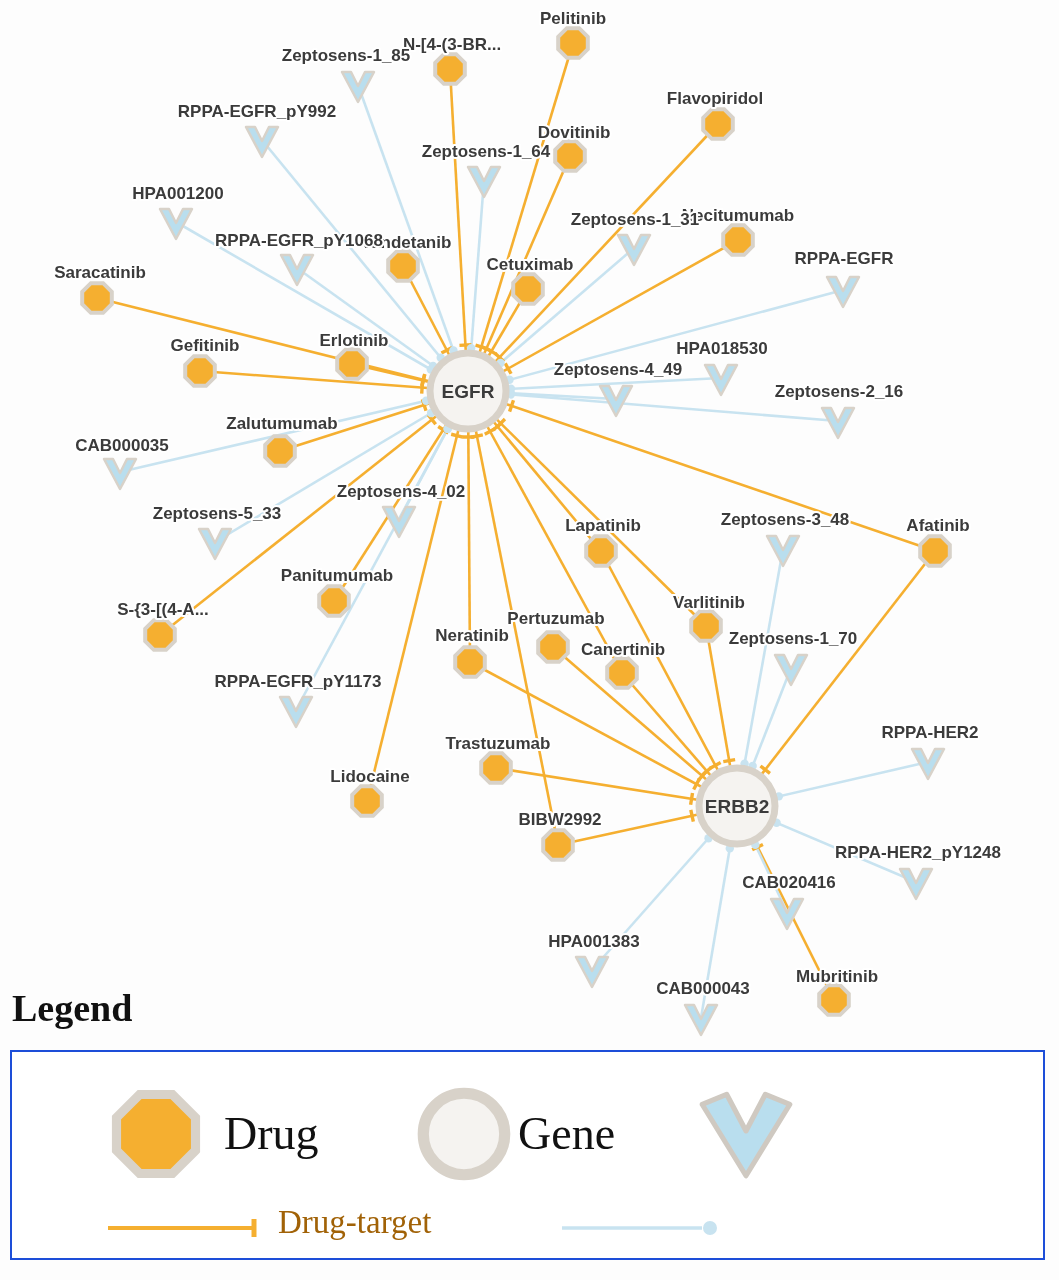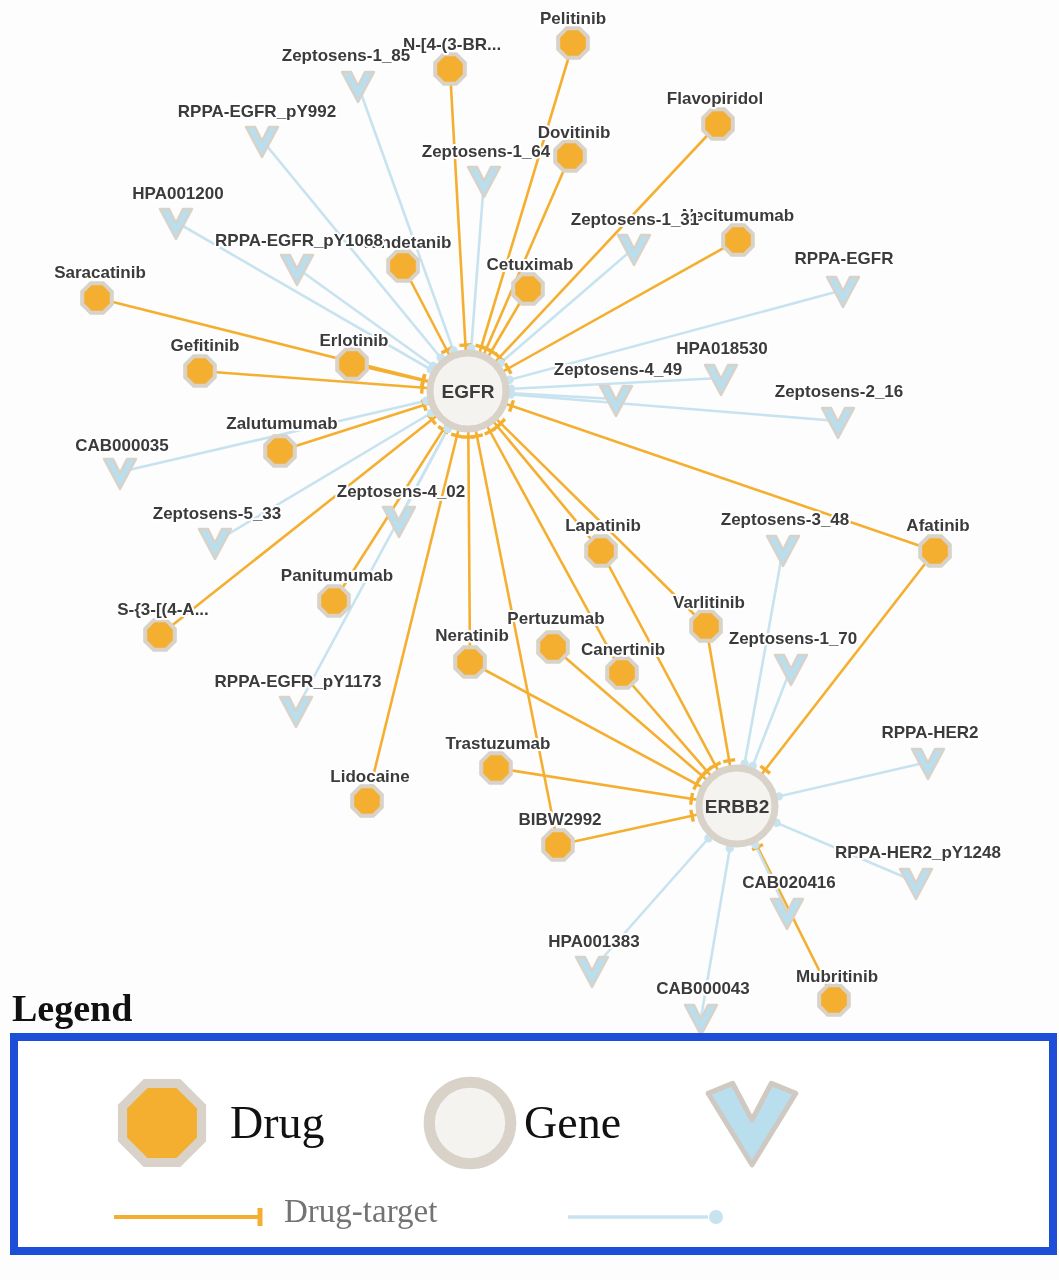--- a/index.html
+++ b/index.html
@@ -5,25 +5,25 @@
   html,body{margin:0;padding:0;background:#FDFDFD;}
   .stage{position:relative;width:1059px;height:1280px;background:#FDFDFD;overflow:hidden;
          font-family:"Liberation Sans",sans-serif;}
   #network-svg{position:absolute;left:0;top:0;}
   .node-label{font-family:"Liberation Sans",sans-serif;font-weight:bold;font-size:17px;
               fill:#3B3B3B;paint-order:stroke;stroke:#FFFFFF;stroke-width:4px;stroke-linejoin:round;}
   .gene-label{font-family:"Liberation Sans",sans-serif;font-weight:bold;font-size:19px;fill:#3B3B3B;}
   .legend{position:absolute;left:0;top:990px;width:1016px;height:290px;}
   .legend-title{position:absolute;left:12px;top:-4px;font-family:"Liberation Serif",serif;
                 font-weight:bold;font-size:38px;color:#111;}
-  .legend-box{position:absolute;left:10px;top:43px;width:1031px;height:206px;
-              border:8px solid #1d4ed8;background:#FFFFFF;}
+  .legend-box{position:absolute;left:10px;top:60px;width:1031px;height:206px;
+              border:2px solid #1d4ed8;background:#FFFFFF;}
   .legend-item{position:absolute;}
   .legend-label-big{font-family:"Liberation Serif",serif;font-size:46px;color:#111;}
-  .legend-label-small{font-family:"Liberation Serif",serif;font-size:33px;color:#737373;}
+  .legend-label-small{font-family:"Liberation Serif",serif;font-size:33px;color:#a16207;}
 </style>
 </head>
 <body>
 
 <div class="stage">
 
   <svg id="network-svg" width="1059" height="1045" viewBox="0 0 1059 1045">
       <line x1="573" y1="43" x2="468" y2="391" stroke="#F5AF30" stroke-width="2.6"></line>
       <line x1="450" y1="69" x2="468" y2="391" stroke="#F5AF30" stroke-width="2.6"></line>
       <line x1="570" y1="156" x2="468" y2="391" stroke="#F5AF30" stroke-width="2.6"></line>

